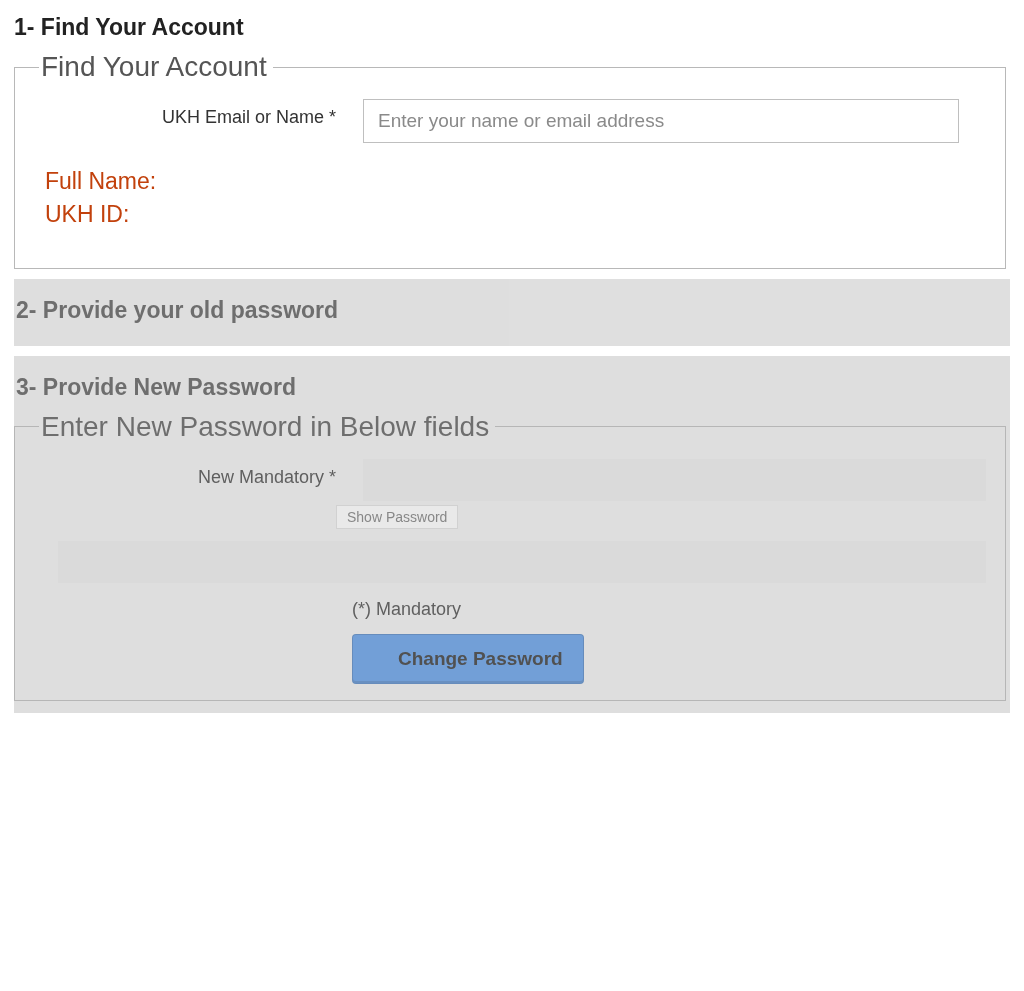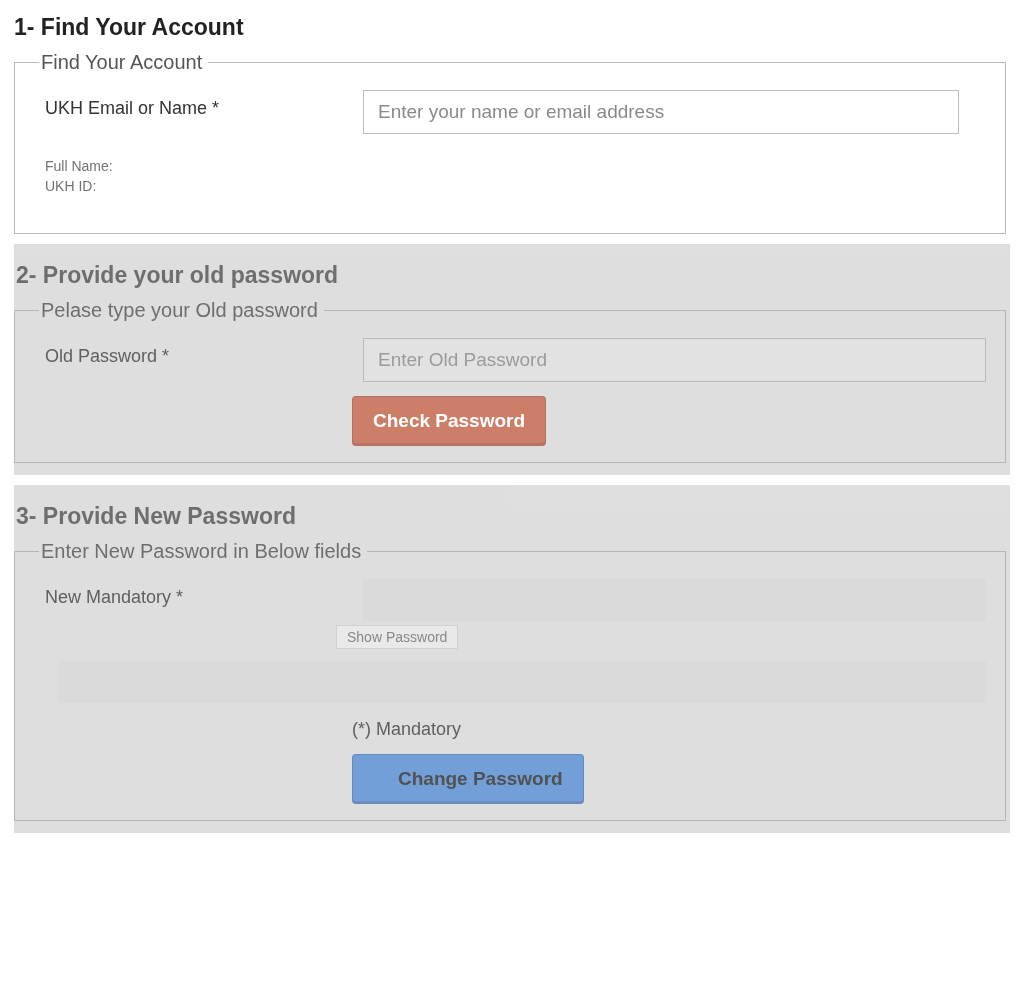--- a/index.html
+++ b/index.html
@@ -44,39 +44,40 @@
       margin: 0 4px 0 0;
       padding: 10px 16px 16px 16px;
     }
     
     .section.disabled fieldset {
       border: 1px solid #aaa;
       margin-left: 0;
     }
     
     legend {
-      font-size: 20px;
+      font-size: 28px;
       color: #555;
       padding: 0 6px 0 2px;
       margin-left: 8px;
     }
     
     .form-row {
       display: flex;
       align-items: flex-start;
       padding: 6px 0;
     }
     
     .form-label {
       width: 305px;
       flex-shrink: 0;
       font-size: 18px;
       color: #333;
       padding-top: 8px;
       padding-left: 14px;
+      text-align: right;
     }
     
     .section.disabled .form-label {
       color: #444;
     }
     
     .form-control-wrap {
       flex: 1;
       padding-right: 30px;
     }
@@ -107,22 +108,22 @@
     }
     
     .section.disabled .text-input.np {
       background: #d4d4d4;
       border: none;
     }
     
     .info-block {
       padding: 16px 0 8px 14px;
       line-height: 1.45;
-      font-size: 14px;
-      color: #737373;
+      font-size: 23px;
+      color: #c2410c;
     }
     
     .info-line {
       display: block;
     }
     
     .btn {
       display: inline-block;
       padding: 13px 20px;
       font-size: 19px;
@@ -198,34 +199,20 @@
       <span class="info-line">
         <span>UKH ID:</span>
         <span></span>
       </span>
     </div>
   </fieldset>
 </div>
 
 <div class="section disabled">
   <h2 class="section-title">2- Provide your old password</h2>
-  <fieldset>
-    <legend>Pelase type your Old password</legend>
-
-    <div class="form-row">
-      <label class="form-label">Old Password *</label>
-      <div class="form-control-wrap">
-        <input type="password" class="text-input wide" placeholder="Enter Old Password" style="">
-      </div>
-    </div>
-
-    <div class="btn-row">
-      <button class="btn btn-check">Check Password</button>
-    </div>
-  </fieldset>
 </div>
 
 <div class="section disabled">
   <h2 class="section-title">3- Provide New Password</h2>
   <fieldset>
     <legend>Enter New Password in Below fields</legend>
 
     <div class="form-row">
       <label class="form-label">New Mandatory *</label>
       <div class="form-control-wrap">

